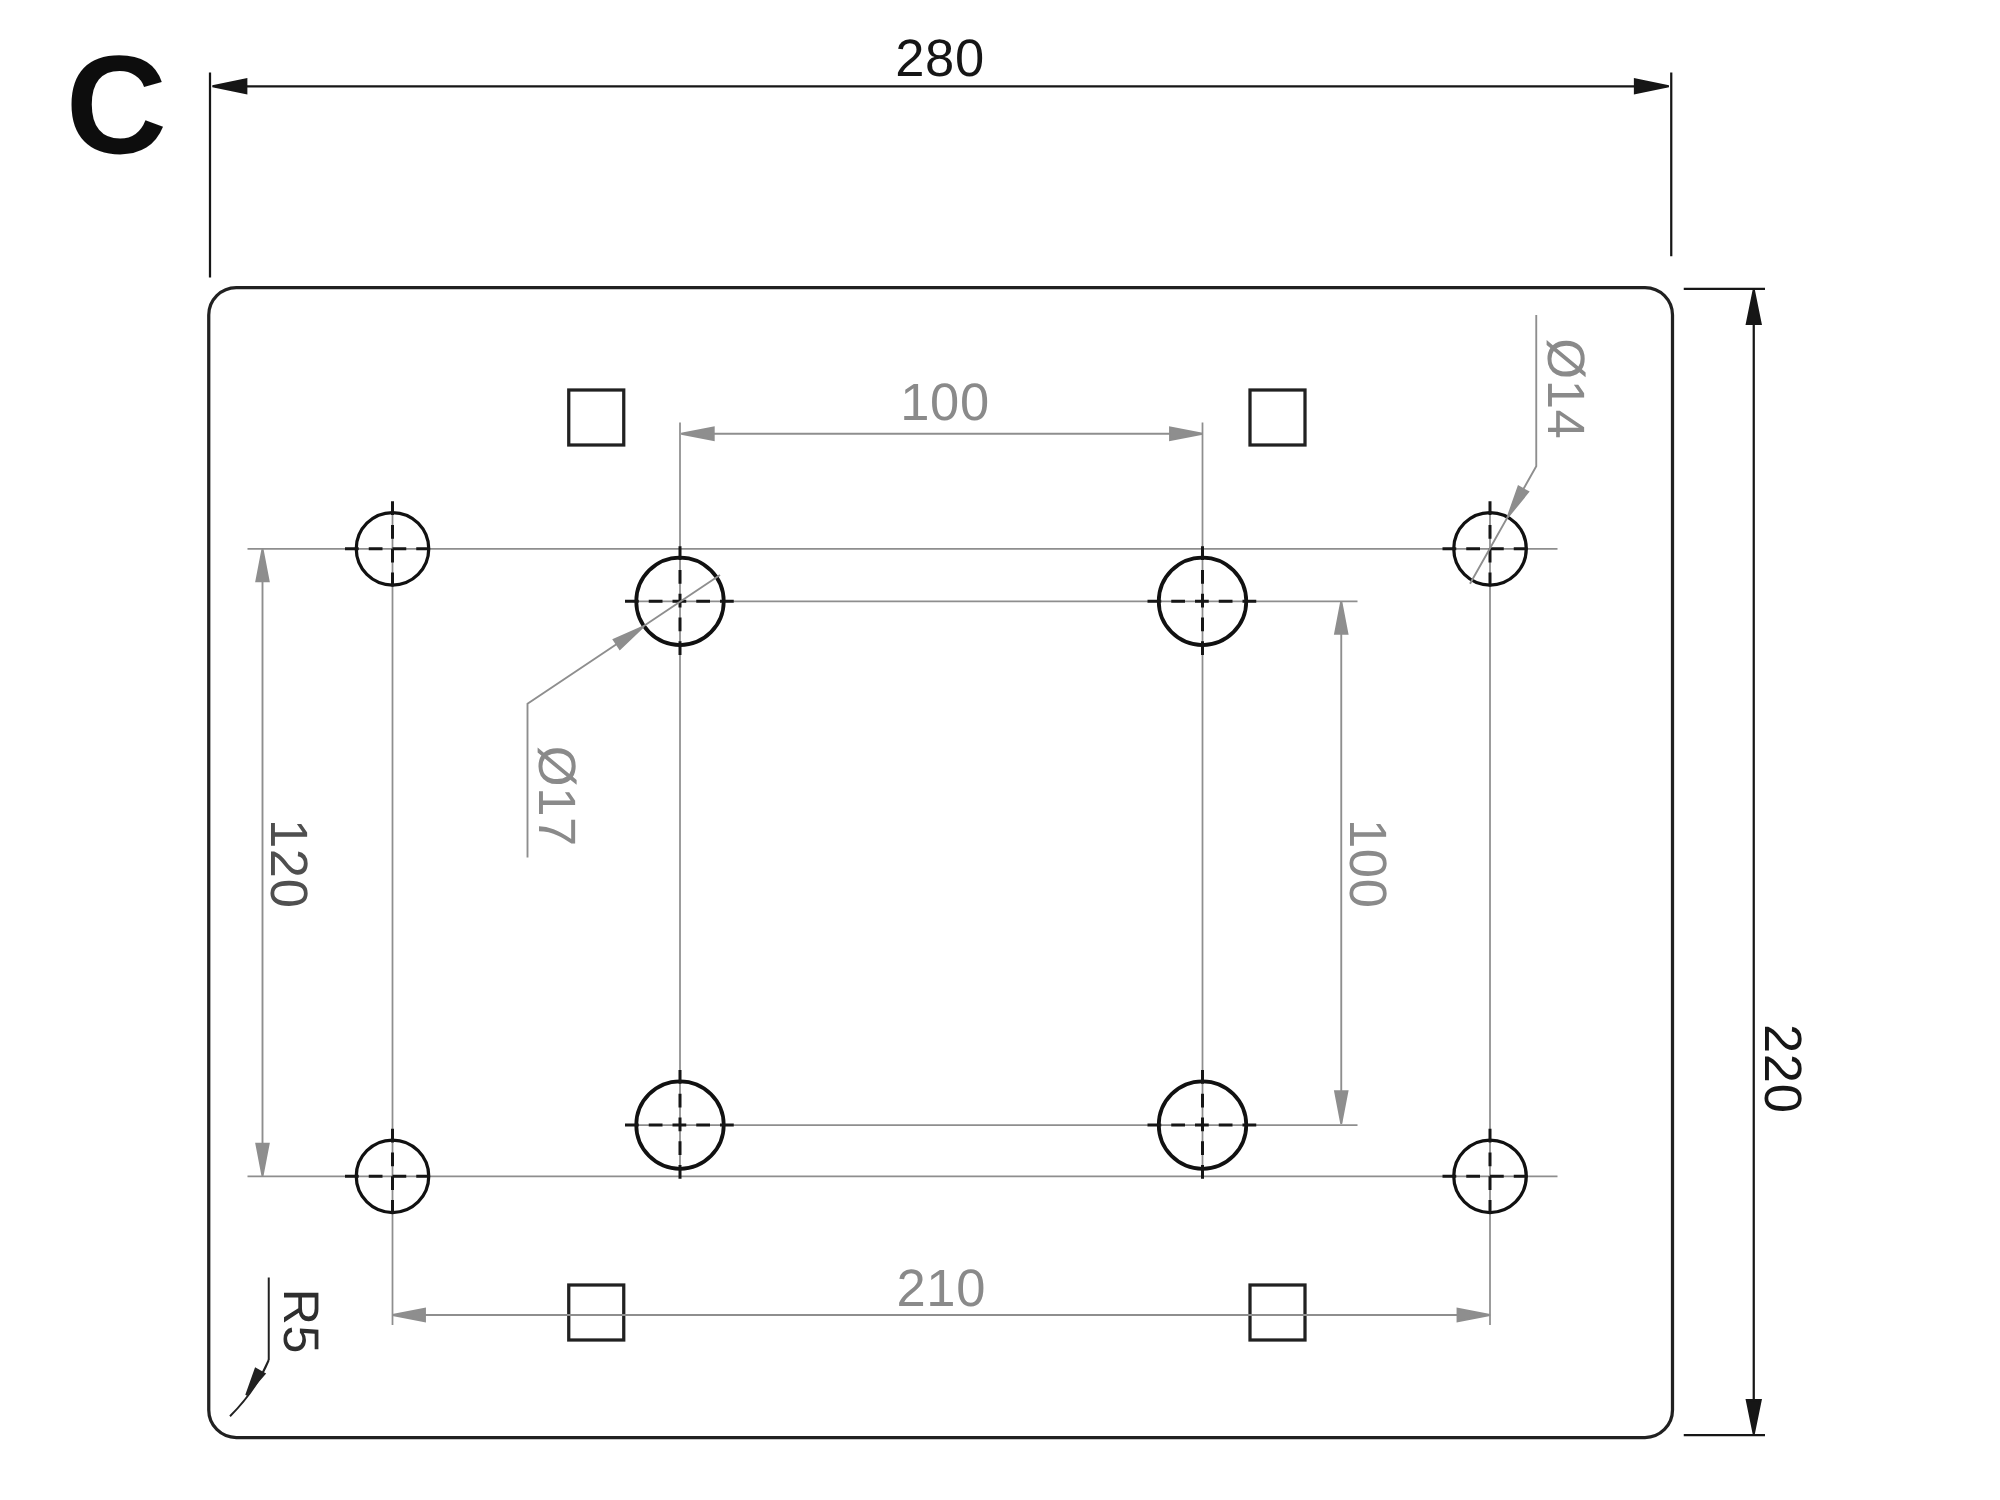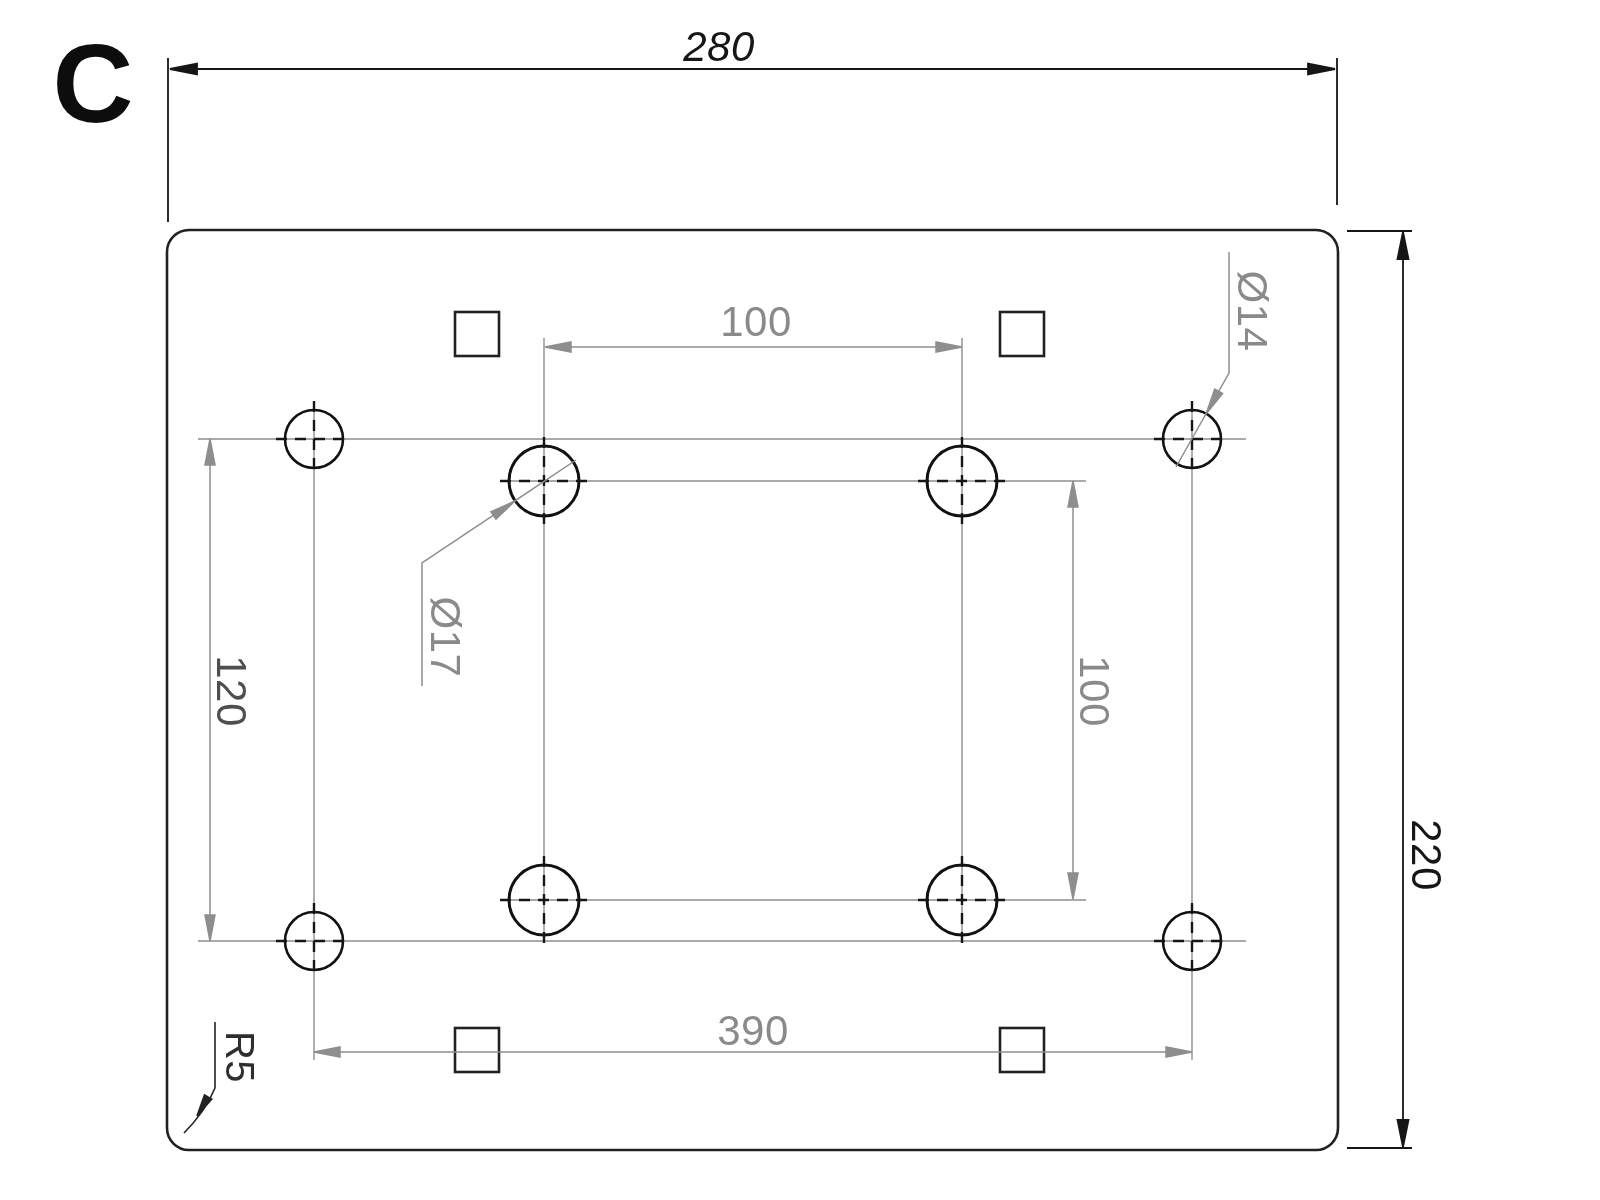--- a/index.html
+++ b/index.html
@@ -145,31 +145,31 @@
 
     <g stroke="#222222" stroke-width="1.6" fill="#222222">
       <line x1="215" y1="1022" x2="215" y2="1088"></line>
       <path d="M 215 1088 Q 205 1112 184 1133" fill="none"></path>
       <polygon points="197,1116 211.7,1099.1 204.5,1094.9"></polygon>
     </g>
   </svg>
 
   <div class="view-label" style="left:93px;top:84px;">C</div>
 
-  <div class="lbl black" style="left:719px;top:47px;font-style:italic;">280</div>
+  <div class="lbl black" style="left:752px;top:47px;">280</div>
 
   <div class="lbl black v" style="left:1426px;top:855px;">220</div>
 
   <div class="lbl" style="left:756px;top:322px;">100</div>
 
   <div class="lbl v" style="left:1094px;top:691px;">100</div>
 
   <div class="lbl dark v" style="left:231px;top:691px;">120</div>
 
-  <div class="lbl" style="left:753px;top:1031px;">390</div>
+  <div class="lbl" style="left:753px;top:1031px;">210</div>
 
   <div class="lbl v" style="left:1252px;top:311px;">Ø14</div>
 
   <div class="lbl v" style="left:445px;top:637px;">Ø17</div>
 
   <div class="lbl note v" style="left:240px;top:1057px;">R5</div>
 
 </div>
 
 </body></html>

